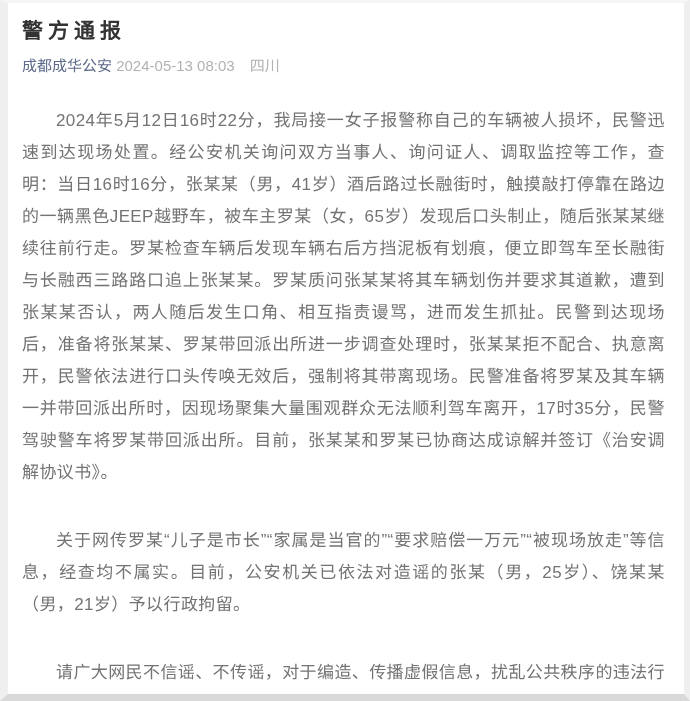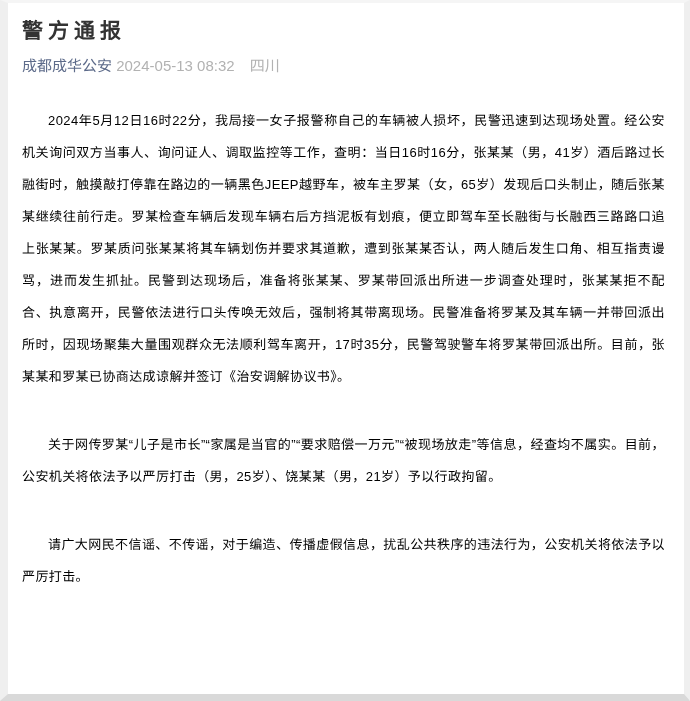--- a/index.html
+++ b/index.html
@@ -51,41 +51,41 @@
   }
   .meta .region {
     color: #b2b2b2;
   }
   .article-body {
     margin-top: 29px;
     padding: 0 19px 0 14px;
   }
   .article-body p.para {
     margin: 0 0 36px 0;
-    font-size: 13px;
+    font-size: 17px;
     line-height: 32px;
-    color: #000000;
+    color: #737373;
     text-indent: 2em;
     text-align: justify;
     letter-spacing: 0.4px;
   }
   .article-body p.para:last-child {
     margin-bottom: 0;
   }
 </style>
 </head>
 <body>
 
 <div class="page">
   <header class="header">
     <h1 class="title">警方通报</h1>
     <div class="meta">
       <span class="source">成都成华公安</span>
-      <span class="datetime">2024-05-13 08:32</span>
+      <span class="datetime">2024-05-13 08:03</span>
       <span class="region">四川</span>
     </div>
   </header>
   <div class="article-body" id="article-body">
       <p class="para">2024年5月12日16时22分，我局接一女子报警称自己的车辆被人损坏，民警迅速到达现场处置。经公安机关询问双方当事人、询问证人、调取监控等工作，查明：当日16时16分，张某某（男，41岁）酒后路过长融街时，触摸敲打停靠在路边的一辆黑色JEEP越野车，被车主罗某（女，65岁）发现后口头制止，随后张某某继续往前行走。罗某检查车辆后发现车辆右后方挡泥板有划痕，便立即驾车至长融街与长融西三路路口追上张某某。罗某质问张某某将其车辆划伤并要求其道歉，遭到张某某否认，两人随后发生口角、相互指责谩骂，进而发生抓扯。民警到达现场后，准备将张某某、罗某带回派出所进一步调查处理时，张某某拒不配合、执意离开，民警依法进行口头传唤无效后，强制将其带离现场。民警准备将罗某及其车辆一并带回派出所时，因现场聚集大量围观群众无法顺利驾车离开，17时35分，民警驾驶警车将罗某带回派出所。目前，张某某和罗某已协商达成谅解并签订《治安调解协议书》。</p>
-      <p class="para">关于网传罗某“儿子是市长”“家属是当官的”“要求赔偿一万元”“被现场放走”等信息，经查均不属实。目前，公安机关将依法予以严厉打击（男，25岁）、饶某某（男，21岁）予以行政拘留。</p>
+      <p class="para">关于网传罗某“儿子是市长”“家属是当官的”“要求赔偿一万元”“被现场放走”等信息，经查均不属实。目前，公安机关已依法对造谣的张某（男，25岁）、饶某某（男，21岁）予以行政拘留。</p>
       <p class="para">请广大网民不信谣、不传谣，对于编造、传播虚假信息，扰乱公共秩序的违法行为，公安机关将依法予以严厉打击。</p>
     </div>
 </div>
 
 </body></html>

